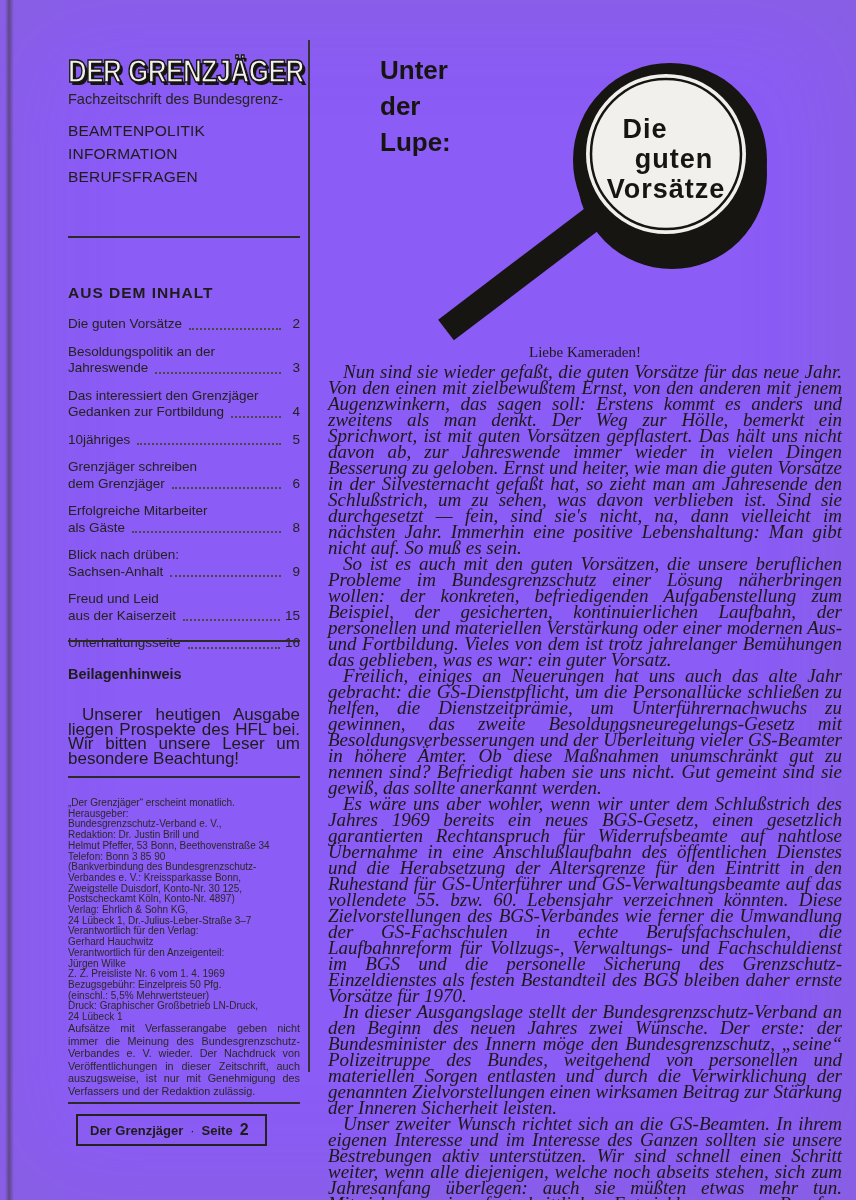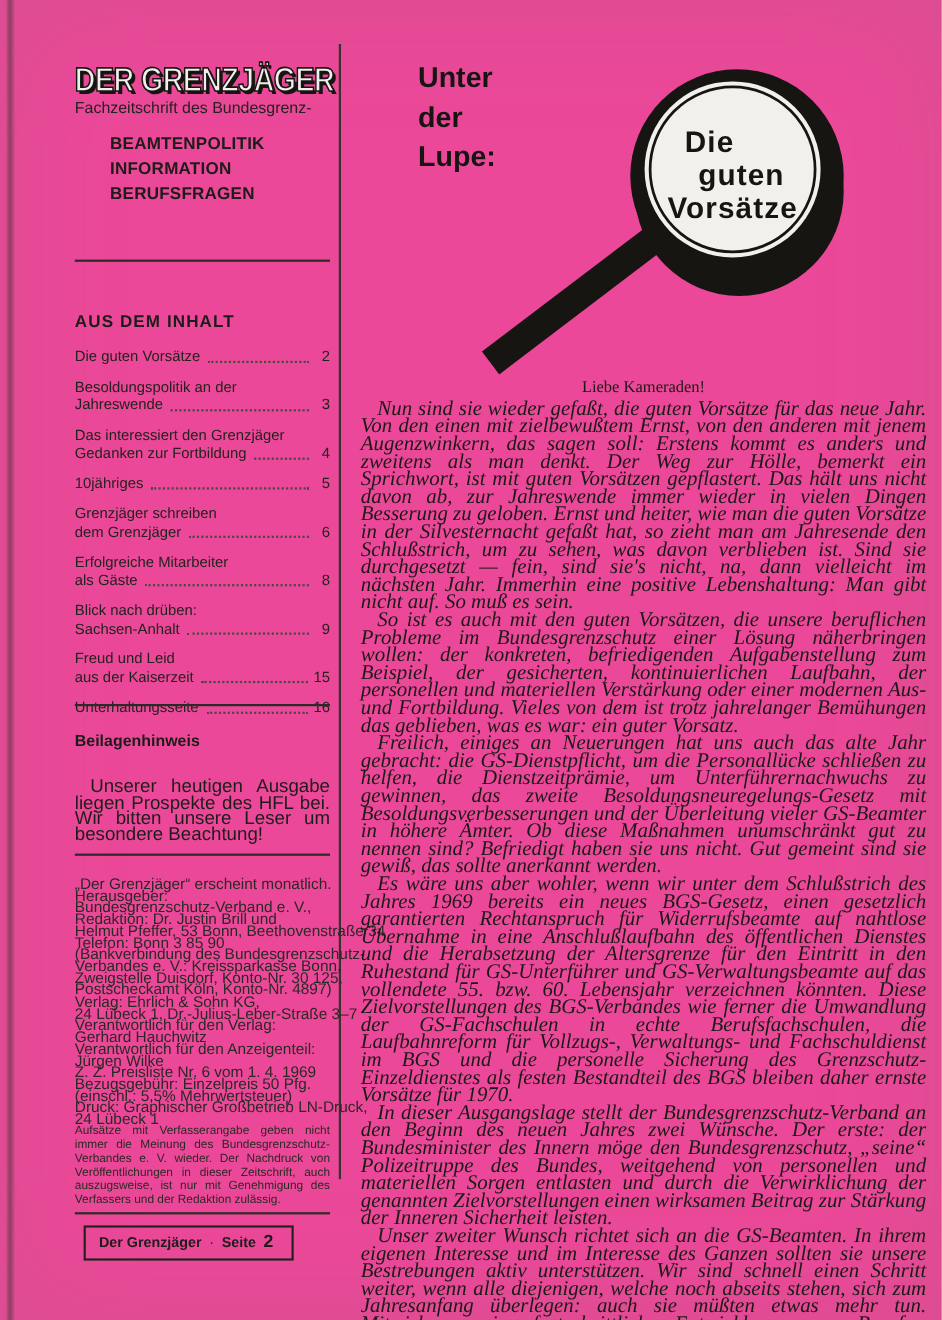--- a/index.html
+++ b/index.html
@@ -1,50 +1,50 @@
 <!DOCTYPE html>
 <html lang="de"><head>
 <meta charset="utf-8">
 <style>
   html,body{margin:0;padding:0;background:#c8c6c0;}
   .page{
     position:relative;width:856px;height:1200px;overflow:hidden;
-    background:#ec4899;
+    background:#8b5cf6;
     box-shadow:inset 0 0 120px rgba(120,115,105,.18);
     font-family:"Liberation Sans",sans-serif;color:#1d1c19;
   }
   .spine{position:absolute;left:5px;top:0;width:9px;height:100%;
     background:linear-gradient(to right,rgba(70,64,58,0),rgba(55,50,45,.5) 45%,rgba(70,64,58,0));}
   .col-divider{position:absolute;left:308px;top:40px;width:2px;height:1032px;background:#35332f;}
 
   
   .left-col{position:absolute;left:68px;top:48px;width:232px;height:1152px;}
   .rule{position:absolute;left:0;width:232px;border-top:2px solid #2b2a27;}
   .masthead{position:absolute;top:6px;left:0;width:232px;}
   .logo{
     font-weight:700;font-size:26px;white-space:nowrap;letter-spacing:-.5px;
     color:#f1f0ec;-webkit-text-stroke:1.3px #161511;
     text-shadow:2.5px 2.5px 0 #161511;
     transform:scaleY(1.18);transform-origin:left top;
   }
   .subtitle{margin-top:2px;font-size:14.5px;line-height:24px;color:#24231f;}
-  .topics{margin-top:8px;font-weight:700;font-size:15.5px;line-height:23px;letter-spacing:.2px;margin-left:32px;}
+  .topics{margin-top:8px;font-weight:400;font-size:15.5px;line-height:23px;letter-spacing:.2px;}
 
   .toc-heading{position:absolute;top:236px;font-weight:700;font-size:15.5px;letter-spacing:1px;}
   .toc{position:absolute;top:268px;width:232px;}
   .toc-item{margin-bottom:11px;font-size:13.5px;line-height:16.5px;color:#23221e;}
   .toc-last{display:flex;align-items:flex-end;}
   .dots{flex:1;border-bottom:2px dotted #4a4843;margin:0 5px 3px 7px;min-width:18px;}
   .toc-page{flex:none;text-align:right;min-width:14px;}
 
   .insert-note{position:absolute;top:618px;width:232px;}
   .insert-heading{font-weight:700;font-size:14.5px;}
   .insert-body{margin-top:26px;font-size:17px;line-height:14.5px;text-align:justify;text-indent:14px;}
 
-  .imprint{position:absolute;top:750px;width:232px;font-size:14px;line-height:10.7px;color:#2a2925;}
+  .imprint{position:absolute;top:750px;width:232px;font-size:10px;line-height:10.7px;color:#2a2925;}
   .imprint-line{white-space:nowrap;}
   .disclaimer{position:absolute;top:974px;width:232px;font-size:10.8px;line-height:12.6px;text-align:justify;color:#2a2925;}
 
   .footer-box{
     position:absolute;top:1066px;left:8px;display:inline-flex;align-items:baseline;gap:7px;
     border:2px solid #23221e;padding:5px 16px 5px 12px;background:transparent;
   }
   .footer-journal{font-weight:700;font-size:13px;}
   .footer-sep{font-size:13px;}
   .footer-seite{font-size:13px;font-weight:bold;}

